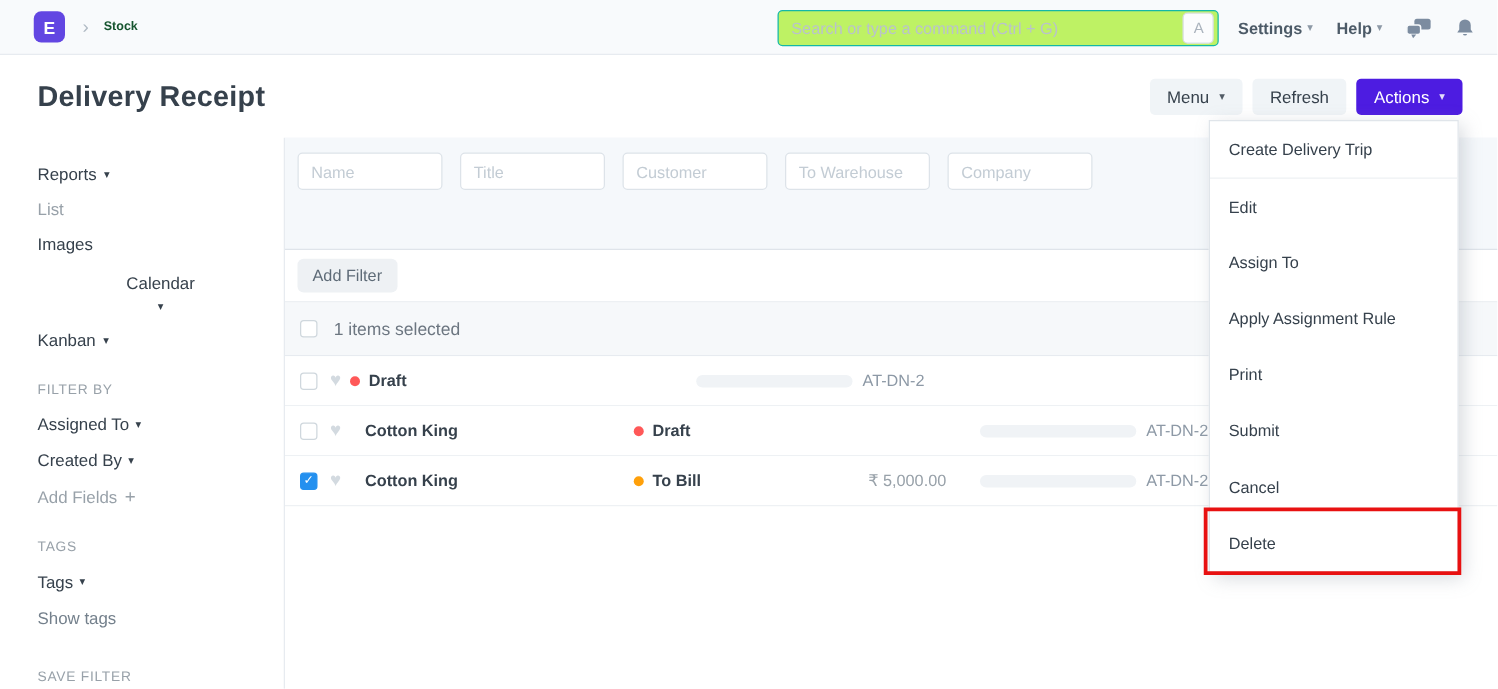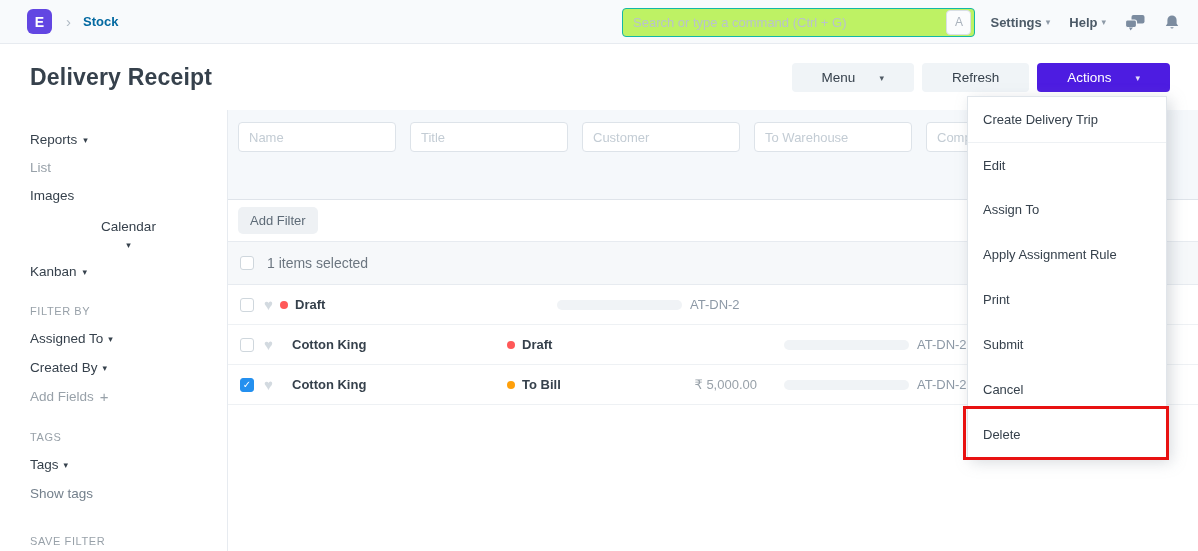--- a/index.html
+++ b/index.html
@@ -3,57 +3,57 @@
 <meta charset="utf-8">
 <style>
   * { margin:0; padding:0; box-sizing:border-box; }
   html,body { width:1198px; height:551px; }
   body { font-family:"Liberation Sans","DejaVu Sans",sans-serif; background:#fff; color:#36414c; overflow:hidden; position:relative; }
 
   
   .navbar { height:44px; background:#f8fafc; border-bottom:1px solid #e7ebf0; display:flex; align-items:center; position:relative; z-index:5; }
   .logo { width:25px; height:25px; border-radius:6px; background:#6246e2; color:#fff; font-weight:bold; font-size:14px; display:flex; align-items:center; justify-content:center; margin-left:27px; cursor:pointer; }
   .crumb-chev { color:#b0bac4; font-size:15px; margin:0 12px 0 14px; }
-  .crumb { font-size:13px; font-weight:bold; color:#0369a1; cursor:pointer; }
+  .crumb { font-size:10px; font-weight:bold; color:#14532d; cursor:pointer; }
   .search-wrap { position:absolute; left:622px; top:8px; width:353px; height:29px; background:#bef264; border:1px solid #14b8a6; border-radius:4px; display:flex; align-items:center; }
   .search-wrap input { flex:1; border:none; outline:none; background:transparent; font-size:13px; padding:0 10px; color:#4c5a67; font-family:inherit; }
   .search-wrap input::placeholder { color:#b9c2cc; }
   .search-icon { margin-right:9px; display:flex; }
   .nav-right { position:absolute; right:18px; top:0; height:44px; display:flex; align-items:center; gap:19px; }
   .avatar { width:25px; height:25px; border:1px solid #d9dfe5; border-radius:4px; display:flex; align-items:center; justify-content:center; font-size:12px; color:#aab3bd; background:#fbfcfd; cursor:pointer; }
   .nav-link { font-size:13px; font-weight:bold; color:#4c5a67; cursor:pointer; display:flex; align-items:center; gap:4px; }
   .caret { font-size:9px; color:#8d99a6; }
   .nav-ico { cursor:pointer; display:flex; }
 
   
   .page-head { height:66px; background:#fff; display:flex; align-items:center; position:relative; }
   .page-title { font-size:23px; font-weight:bold; color:#36414c; margin-left:30px; letter-spacing:.2px; }
   .head-btns { position:absolute; right:28px; top:19px; display:flex; gap:8px; }
-  .btn { height:29px; padding:0 30px; border:none; border-radius:4px; font-size:13.5px; font-family:inherit; display:flex; align-items:center; gap:24px; cursor:pointer; }
+  .btn { height:29px; padding:0 14px; border:none; border-radius:4px; font-size:13.5px; font-family:inherit; display:flex; align-items:center; gap:8px; cursor:pointer; }
   .btn-default { background:#f0f4f7; color:#36414c; }
   .btn-primary { background:#4d1ce1; color:#fff; }
   .btn .caret { color:inherit; opacity:.85; }
 
   
   .content { display:flex; height:441px; }
   .sidebar { width:228px; border-right:1px solid #e7ebf0; padding:22px 0 0 30px; flex-shrink:0; }
   .side-item { font-size:13.5px; color:#36414c; margin-bottom:13px; cursor:pointer; display:flex; align-items:center; gap:6px; }
   .side-item.gray { color:#98a1a9; }
   .side-item.soft { color:#74808c; }
   .side-item .caret { color:#36414c; }
   .side-sec { font-size:11px; color:#98a1a9; letter-spacing:.6px; margin:26px 0 14px 0; }
   .plus { color:#98a1a9; font-size:15px; }
   .filter-name-input { width:178px; height:27px; border:1px solid #d9dfe5; border-radius:5px; font-size:13px; padding:0 10px; outline:none; color:#4c5a67; font-family:inherit; margin-top:2px; }
   .filter-name-input::placeholder { color:#c3ccd4; }
 
   .main { flex:1; position:relative; }
 
   
   .filter-section { height:90px; background:#f5f8fb; border-bottom:1px solid #dfe4ea; padding:12px 0 0 10px; display:flex; }
-  .flt-input { width:158px; height:30px; border:1px solid #dde3e9; border-radius:4px; background:#fff; font-size:13px; padding:0 10px; margin-right:14px; outline:none; color:#4c5a67; font-family:inherit; }
+  .flt-input { width:116px; height:30px; border:1px solid #dde3e9; border-radius:4px; background:#fff; font-size:13px; padding:0 10px; margin-right:14px; outline:none; color:#4c5a67; font-family:inherit; }
   .flt-input::placeholder { color:#c3ccd4; }
   .add-filter-row { height:42px; background:#fff; border-bottom:1px solid #e7ebf0; display:flex; align-items:center; padding-left:10px; }
   .add-filter { background:#eef1f4; color:#5e6b77; font-size:13px; border:none; border-radius:5px; padding:6px 12px; cursor:pointer; font-family:inherit; }
 
   
   .list-header { height:43px; background:#f6f8fa; border-bottom:1px solid #e7ebf0; display:flex; align-items:center; padding-left:12px; }
   .sel-text { font-size:14px; color:#6c7680; margin-left:13px; }
   .row { height:40px; background:#fff; border-bottom:1px solid #eef1f4; display:flex; align-items:center; padding-left:12px; }
   .cbox { width:14px; height:14px; border:1px solid #cfd7dd; border-radius:3px; background:#fff; cursor:pointer; flex-shrink:0; }
   .cbox.checked { background:#2490ef; border-color:#2490ef; color:#fff; font-size:10px; display:flex; align-items:center; justify-content:center; line-height:1; }

